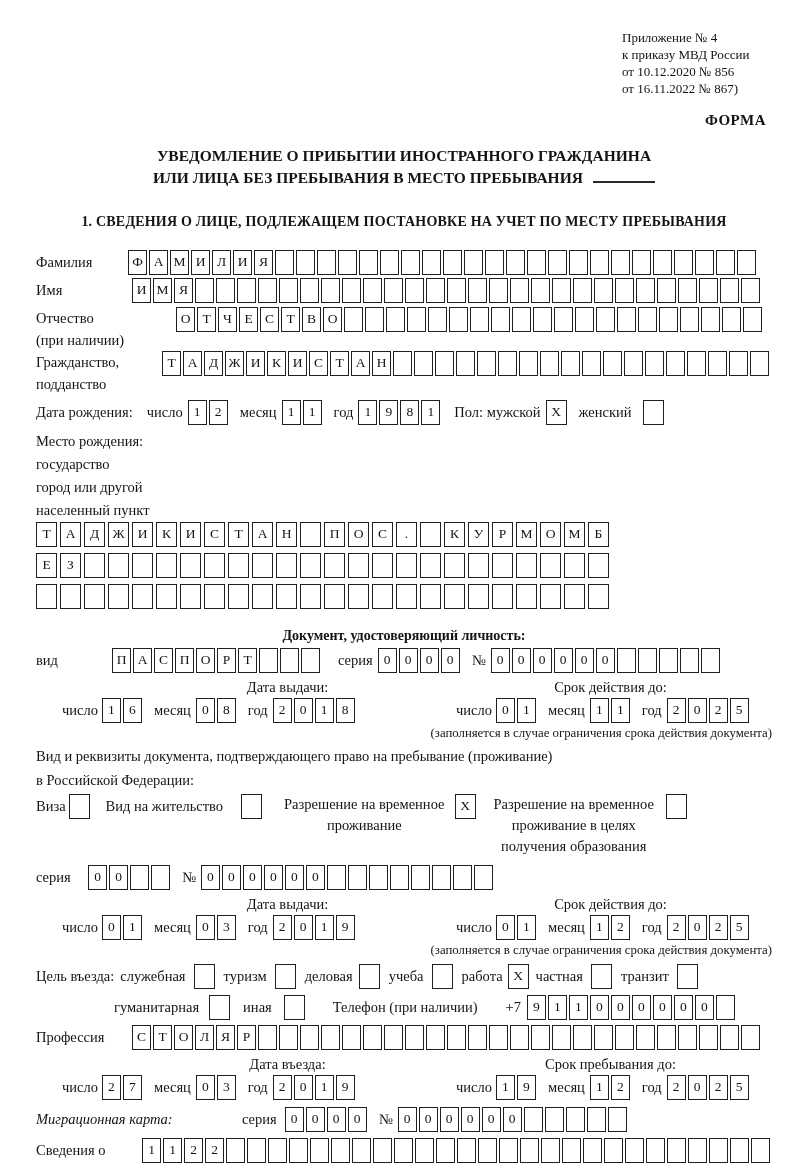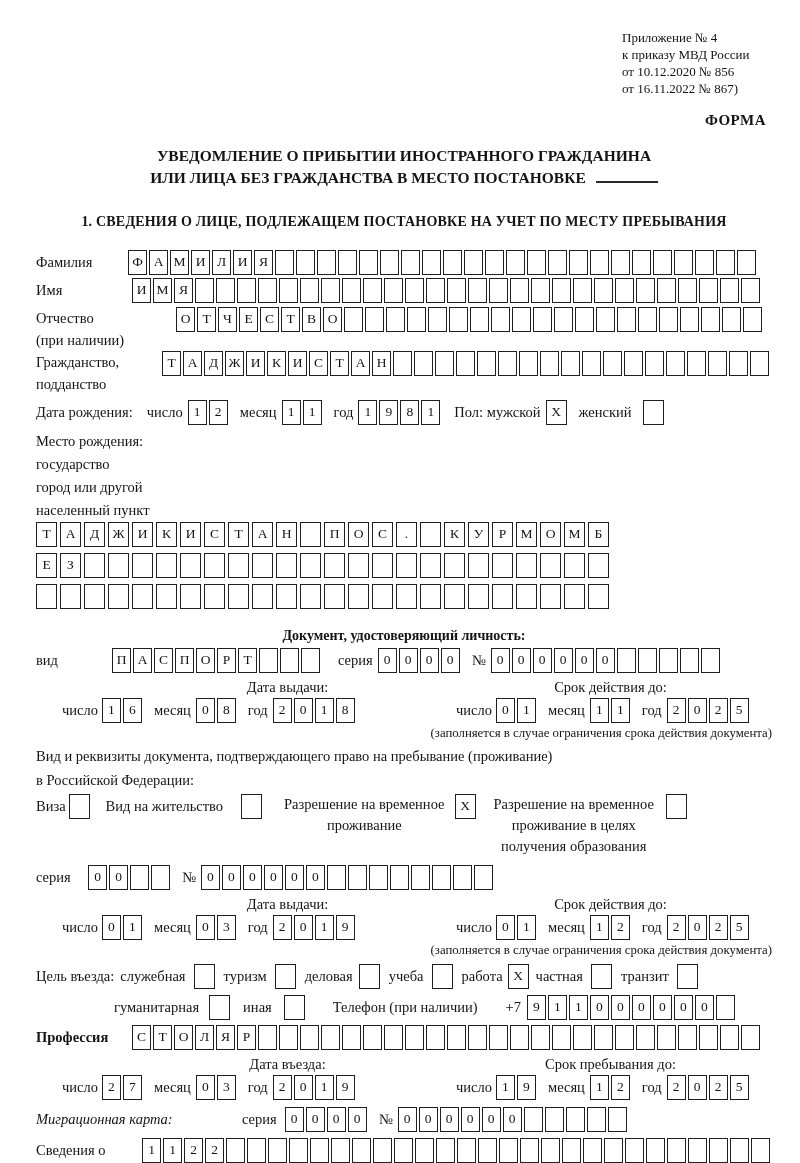--- a/index.html
+++ b/index.html
@@ -61,21 +61,21 @@
       <div>к приказу МВД России</div>
       <div>от 10.12.2020 № 856</div>
       <div>от 16.11.2022 № 867)</div>
     </div>
 
     <div class="forma">ФОРМА</div>
 
     <div class="title">
       <div>УВЕДОМЛЕНИЕ О ПРИБЫТИИ ИНОСТРАННОГО ГРАЖДАНИНА</div>
       <div>
-        <span>ИЛИ ЛИЦА БЕЗ ГРАЖДАНСТВА В МЕСТО ПОСТАНОВКЕ</span><span class="u"></span>
+        <span>ИЛИ ЛИЦА БЕЗ ПРЕБЫВАНИЯ В МЕСТО ПРЕБЫВАНИЯ</span><span class="u"></span>
       </div>
     </div>
 
     <div class="sec1">1. СВЕДЕНИЯ О ЛИЦЕ, ПОДЛЕЖАЩЕМ ПОСТАНОВКЕ НА УЧЕТ ПО МЕСТУ ПРЕБЫВАНИЯ</div>
 
     <div class="row" style="margin-top:20px;">
       <span class="lbl" style="width:92px;">Фамилия</span>
       <span class="cells">
           <span class="cell">Ф</span>
           <span class="cell">А</span>
@@ -547,21 +547,21 @@
           <span class="cell">0</span>
           <span class="cell">0</span>
           <span class="cell">0</span>
           <span class="cell">0</span>
           <span class="cell">0</span>
           <span class="cell"></span>
         </span>
     </div>
 
     <div class="row" style="margin-top:5px;">
-      <span class="lbl" style="width:96px;font-weight:bold;">Профессия</span>
+      <span class="lbl" style="width:96px;">Профессия</span>
       <span class="cells">
           <span class="cell">С</span>
           <span class="cell">Т</span>
           <span class="cell">О</span>
           <span class="cell">Л</span>
           <span class="cell">Я</span>
           <span class="cell">Р</span>
           <span class="cell"></span>
           <span class="cell"></span>
           <span class="cell"></span>

